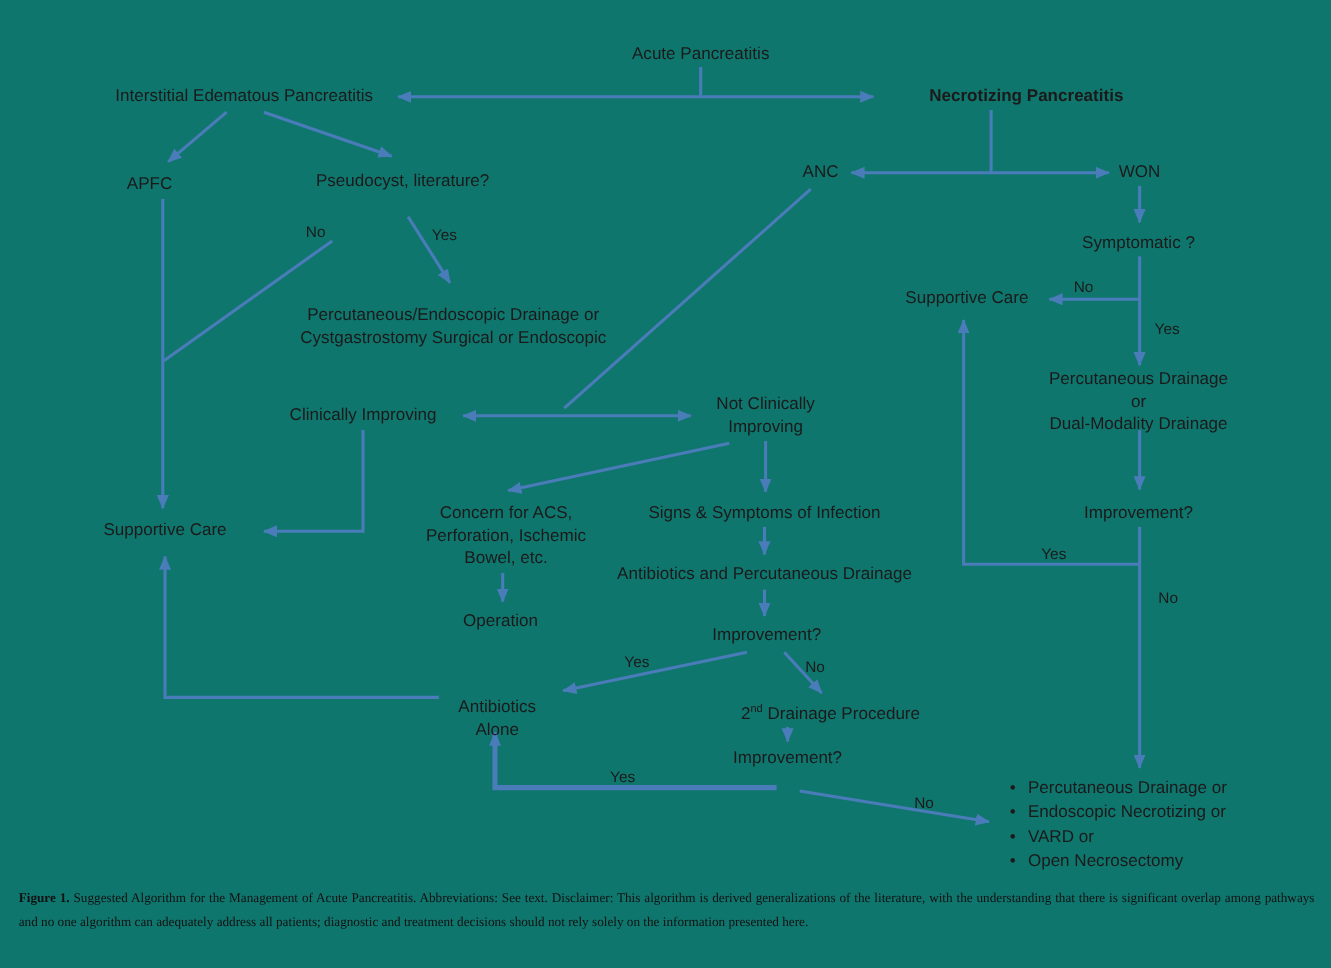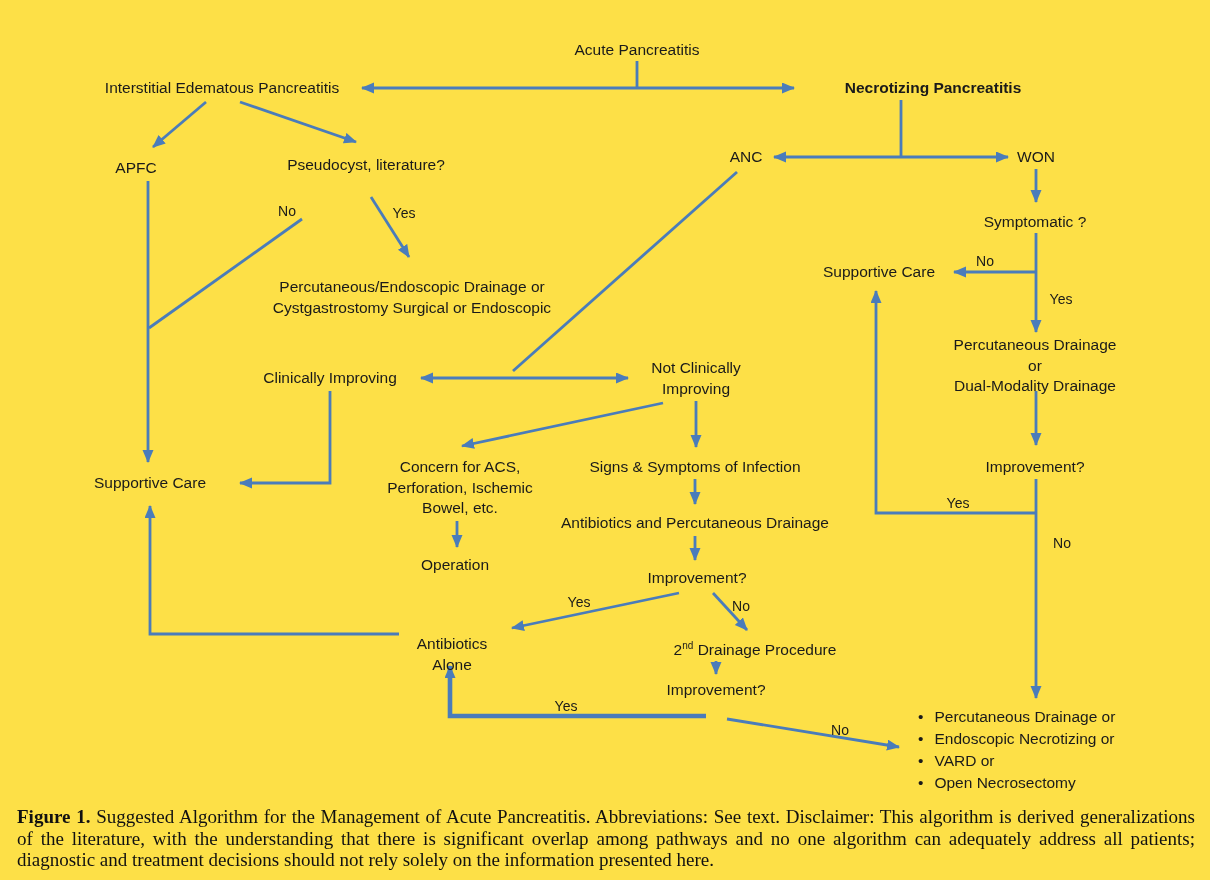--- a/index.html
+++ b/index.html
@@ -1,31 +1,31 @@
 <!DOCTYPE html>
 <html style="--arrow: #4a7cba; --ink: #1a1a1a;"><head>
 <meta charset="utf-8">
 <style>
   :root { --arrow:#4a7cba; --ink:#1a1a1a; }
   * { margin:0; padding:0; box-sizing:border-box; }
   body { background:#fff; font-family:"Liberation Sans", sans-serif; }
-  .canvas { position:relative; width:1210px; height:880px; background:#fde047; overflow:hidden; }
+  .canvas { position:relative; width:1210px; height:880px; background:#0f766e; overflow:hidden; }
   svg.arrows { position:absolute; left:0; top:0; width:1210px; height:880px; }
   .edge { fill:none; stroke:var(--arrow,#4a7cba); stroke-width:2.8; }
   .edge.thick { stroke-width:4.6; }
   marker path { fill:var(--arrow,#4a7cba); }
   .node { position:absolute; transform:translate(-50%,-50%); color:var(--ink,#1a1a1a);
           font-size:15.5px; line-height:20.5px; text-align:center; white-space:pre-line; }
   .nowrap { white-space:nowrap; }
   .branch { font-size:14px; }
   sup { font-size:10px; vertical-align:super; line-height:0; }
   .bullets { position:absolute; left:918px; top:706px; color:var(--ink,#1a1a1a); }
   .bullet-row { display:flex; gap:11px; line-height:22px; font-size:15.5px; text-align:left; }
   .caption { position:absolute; left:17px; right:15px; top:806px;
-             font-family:"Liberation Serif", serif; font-size:19px; line-height:21.6px;
+             font-family:"Liberation Serif", serif; font-size:12px; line-height:21.6px;
              text-align:justify; color:#111; }
   .caption b { font-weight:bold; }
 </style>
 </head>
 <body>
 
 <div class="canvas">
 
   <svg class="arrows" viewBox="0 0 1210 880">
     <defs>

